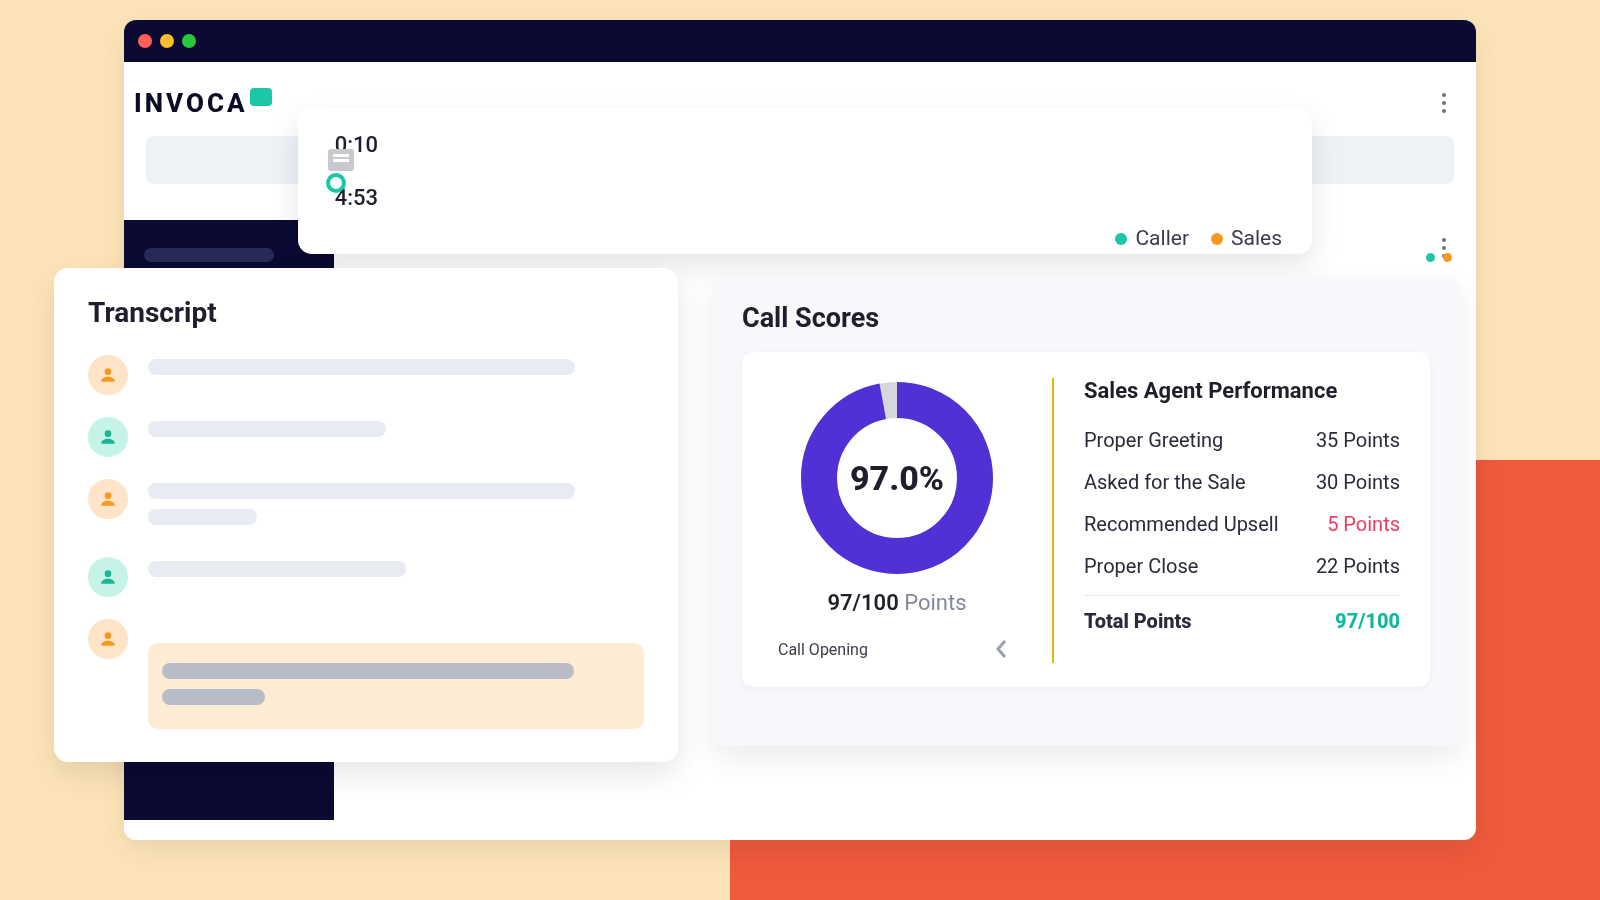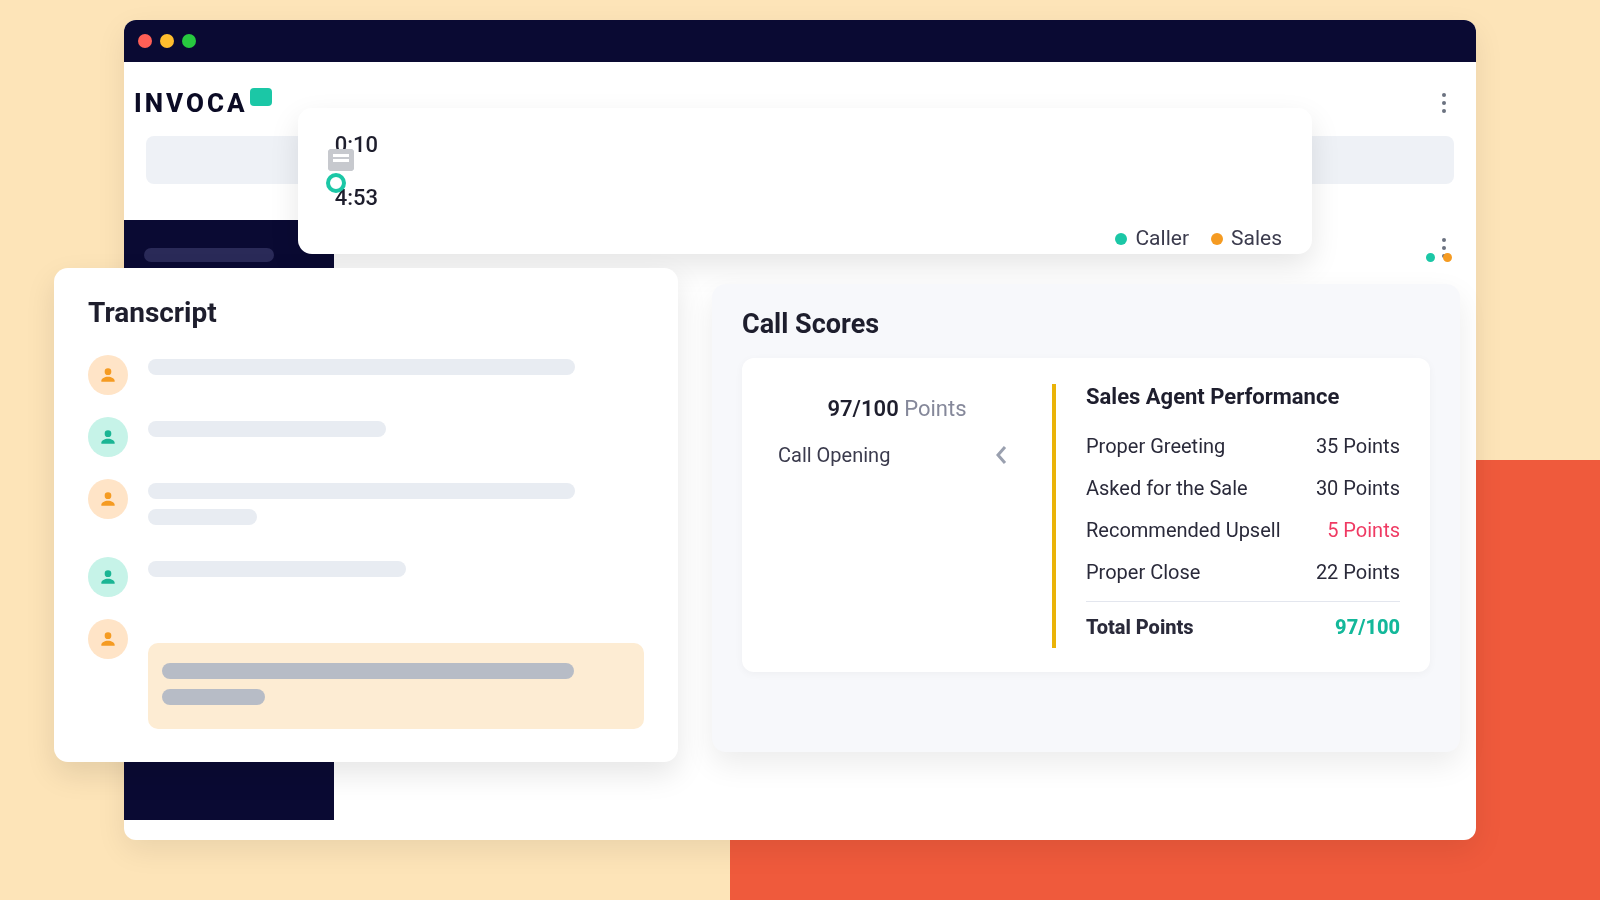--- a/index.html
+++ b/index.html
@@ -104,48 +104,48 @@
   .av-orange svg{fill:#f59b22;}
   .av-teal{ background:#c6f3e8;}
   .av-teal svg{fill:#1bb594;}
   .bars{ flex:1; padding-top:4px;}
   .bar{ height:16px; border-radius:8px; background:#e8ecf2; margin-bottom:10px;}
   .t-highlight{ background:#fdecd3; border-radius:10px; padding:20px 14px 14px; margin-top:24px;}
   .t-highlight .bar{ background:#b7bcc6;}
 
   
   .scores-panel{
-    position:absolute; left:712px; top:284px;
+    position:absolute; left:712px; top:278px;
     width:748px; height:468px;
     background:#f7f8fb; border-radius:14px;
     box-shadow:0 12px 30px rgba(0,0,0,.08);
     padding:24px 30px 20px;
   }
   .scores-title{ font-size:27px; font-weight:700; color:#1e1e2d; margin-bottom:18px;}
   .scores-card{
     background:#fff; border-radius:12px; padding:26px 30px 24px;
     box-shadow:0 2px 8px rgba(0,0,0,.04);
     display:flex; gap:30px;
   }
   .donut-col{ width:250px; text-align:center;}
   .donut-wrap{ position:relative; width:200px; height:200px; margin:0 auto;}
   .donut-wrap svg{transform:rotate(-90deg);}
   .donut-center{ position:absolute; inset:0; display:flex; align-items:center; justify-content:center; font-size:34px; font-weight:800; color:#1e1e2d;}
   .points-label{ margin-top:12px; font-size:22px; color:#1e1e2d;}
   .points-label span.muted{color:#85889a;font-weight:400;}
-  .perf-col{ flex:1; border-left:4px solid #eab308; padding-left:30px;}
+  .perf-col{ flex:1; border-left:2px solid #eab308; padding-left:30px;}
   .perf-title{ font-size:22px; font-weight:700; color:#1e1e2d; margin-bottom:16px;}
   .perf-row{ display:flex; justify-content:space-between; align-items:center; font-size:20px; color:#2a2a3a; padding:9px 0;}
   .perf-row .val{white-space:nowrap;}
   .perf-row.miss .val{color:#ef3a63;}
   .perf-divider{border-top:1px solid #e3e6ee;margin:8px 0 4px;}
   .perf-total{ font-weight:800;}
   .perf-total .val{ color:#13b89a; font-weight:800;}
   .nav-row{ display:flex; justify-content:space-between; align-items:center; margin-top:20px; padding:0 6px;}
-  .nav-label{ font-size:20px; color:#3b3b4d;}
+  .nav-label{ font-size:16px; color:#3b3b4d;}
   .chev{ width:28px;height:28px;display:flex;align-items:center;justify-content:center;color:#9aa0af;}
 </style>
 </head>
 <body>
 
 <div class="bg-red"></div>
 
 <div class="browser">
   <div class="titlebar">
     <div class="dot red"></div>
@@ -265,20 +265,27 @@
       <div class="bar" style="width:88%"></div>
       <div class="bar" style="width:22%"></div>
     </div>
   </div>
 </div>
 
 <div class="scores-panel">
   <div class="scores-title">Call Scores</div>
   <div class="scores-card">
     <div class="donut-col">
+      <div class="donut-wrap">
+        <svg width="200" height="200" viewBox="0 0 200 200">
+          <circle cx="100" cy="100" r="78" fill="none" stroke="#d6d7de" stroke-width="36"></circle>
+          <circle cx="100" cy="100" r="78" fill="none" stroke="#5130d6" stroke-width="36" stroke-dasharray="475 490" stroke-linecap="butt"></circle>
+        </svg>
+        <div class="donut-center">97.0%</div>
+      </div>
       <div class="points-label">
         <span style="font-weight:600">97/100</span>
         <span class="muted">Points</span>
       </div>
       <div class="nav-row">
         <div class="nav-label">Call Opening</div>
         <div class="chev">
           <svg width="16" height="24" viewBox="0 0 16 24" fill="none" stroke="#9aa0af" stroke-width="3">
               <path d="M11 4 L4 12 L11 20"></path>
             </svg>

